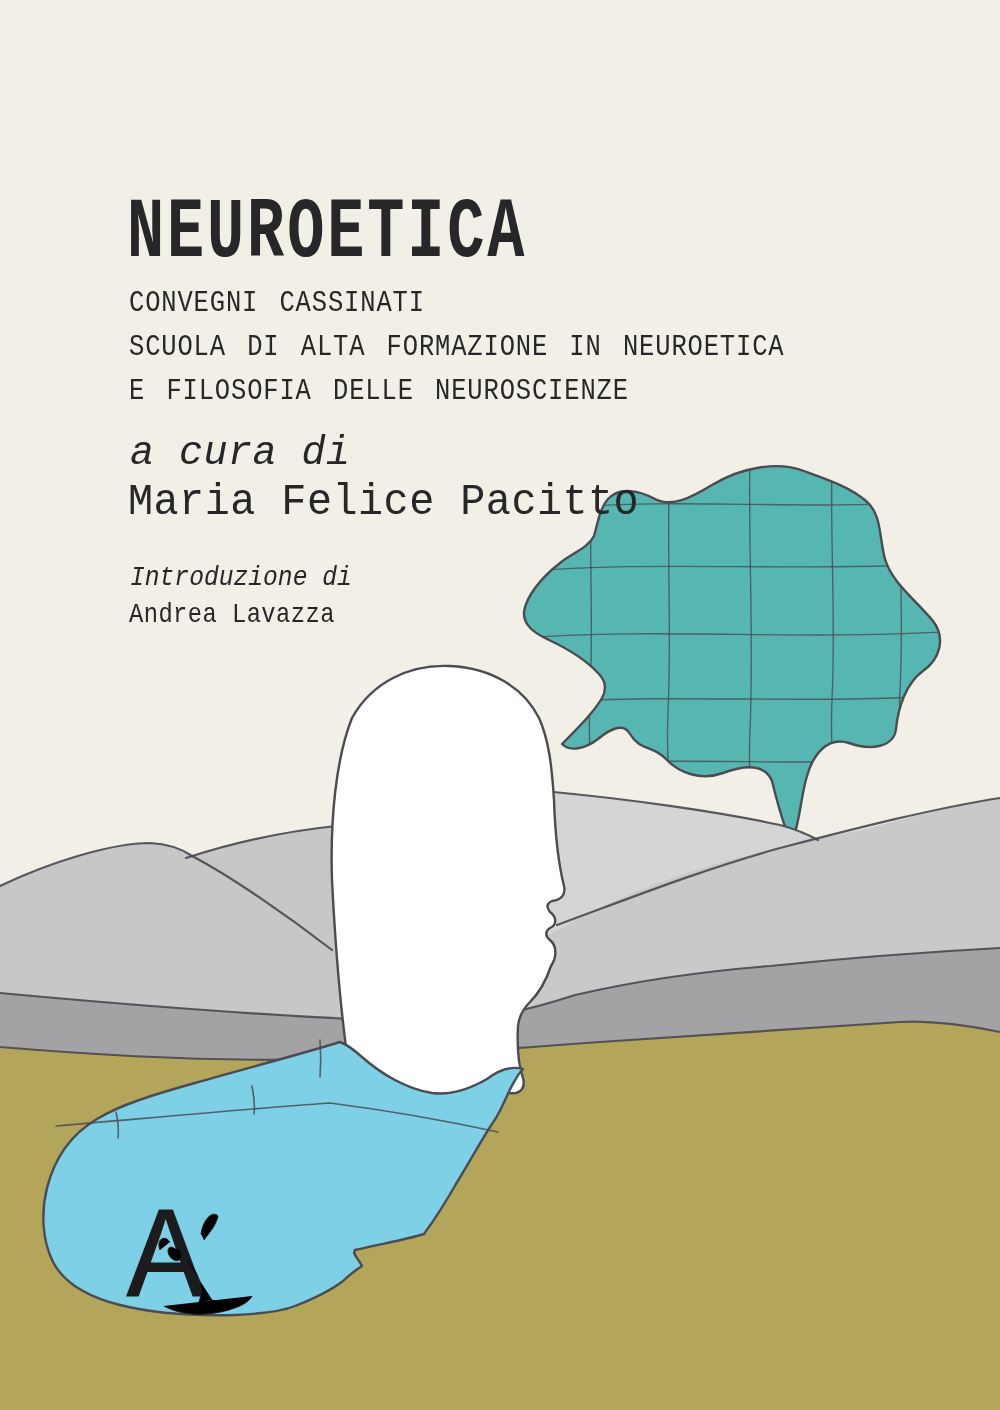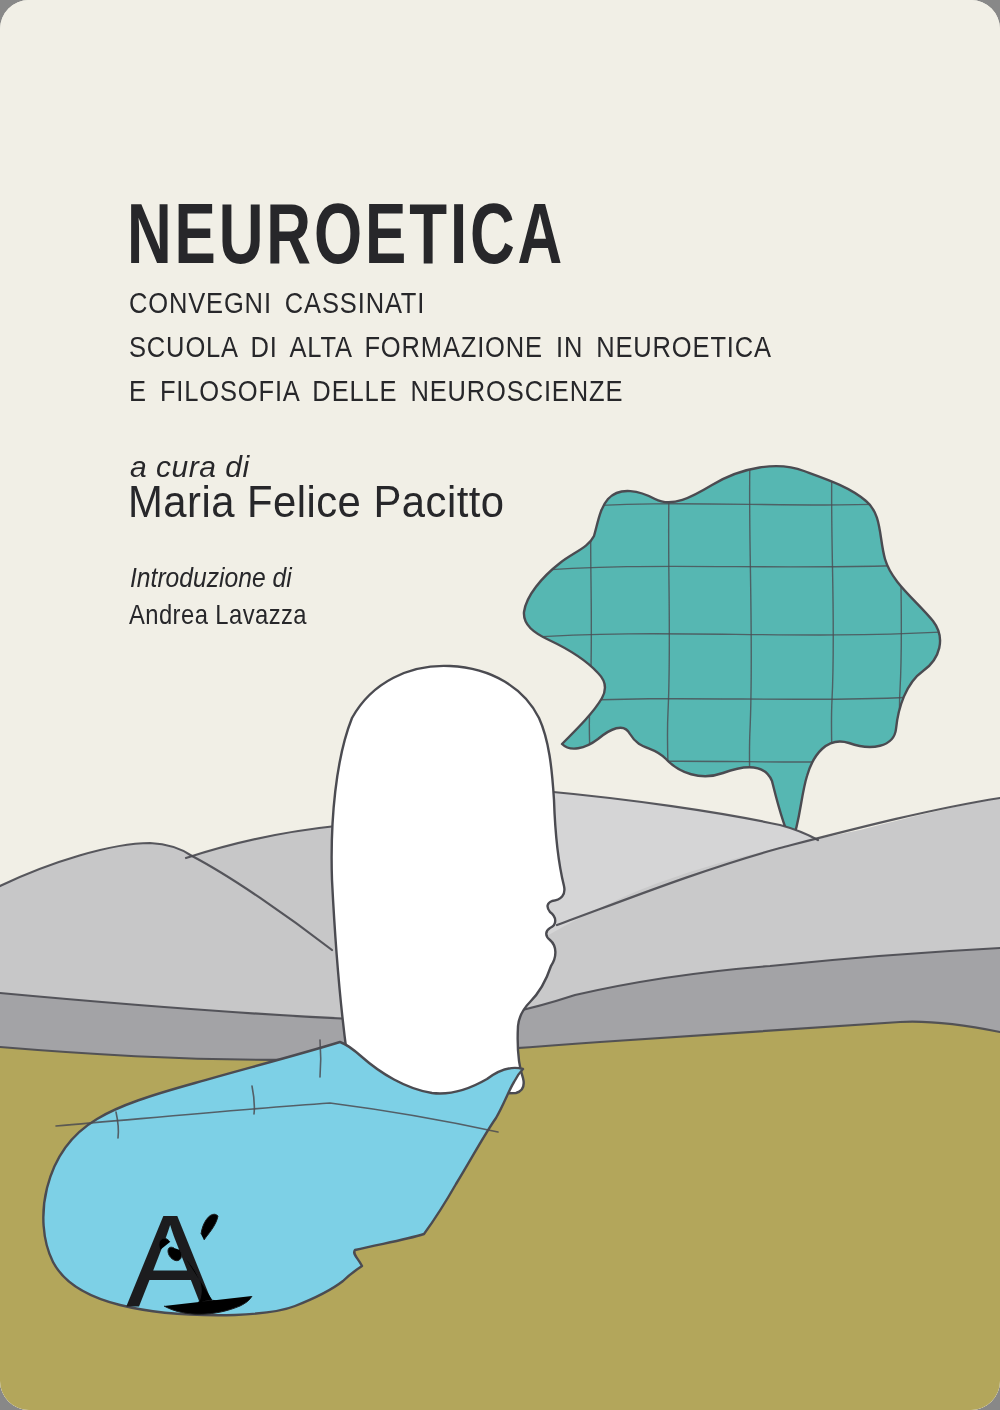--- a/index.html
+++ b/index.html
@@ -1,30 +1,30 @@
 <!DOCTYPE html>
 <html><head>
 <meta charset="utf-8">
 <style>
   html,body{margin:0;padding:0;background:#888;}
   .cover{
     position:relative;width:1000px;height:1410px;overflow:hidden;
-    font-family:Liberation Sans, sans-serif;background:#f1efe6;border-radius:29px;
+    font-family:Liberation Mono, monospace;background:#f1efe6;
   }
   .art{position:absolute;left:0;top:0;width:1000px;height:1410px;display:block;}
   .art path{stroke-linecap:round;stroke-linejoin:round;}
   .art .fillshape{stroke:none;}
   .art .edge{fill:none;stroke-width:2.2;opacity:.92;}
   .art .outlined{stroke-width:2.4;}
   .art .gridline{fill:none;stroke-width:1.4;opacity:.8;}
   .art .seam{fill:none;stroke-width:1.6;opacity:.85;}
   .txt{position:absolute;color:#27272a;white-space:nowrap;transform-origin:0 0;}
   .title{left:127px;top:190px;font-size:86px;font-weight:bold;letter-spacing:4px;transform:scaleX(.72);line-height:1;}
   .subtitle{left:129px;top:281px;font-size:30px;line-height:44px;letter-spacing:1px;word-spacing:6px;transform:scaleX(.85);}
-  .editor-label{left:130px;top:450px;font-size:30px;font-style:italic;letter-spacing:.5px;}
+  .editor-label{left:130px;top:431px;font-size:40px;font-style:italic;letter-spacing:.5px;}
   .editor-name{left:128px;top:477px;font-size:44px;letter-spacing:.5px;transform:scaleX(.95);}
   .intro-label{left:130px;top:562px;font-size:28px;font-style:italic;transform:scaleX(.88);}
   .intro-author{left:129px;top:599px;font-size:28px;letter-spacing:.5px;transform:scaleX(.85);}
   .logo{position:absolute;left:126px;top:1196px;width:140px;height:130px;color:#1c1c1e;}
   .logo .letter{font-size:132px;line-height:1;font-weight:normal;display:block;}
   .logo svg{position:absolute;left:30px;top:8px;}
 </style>
 </head>
 <body>
 

